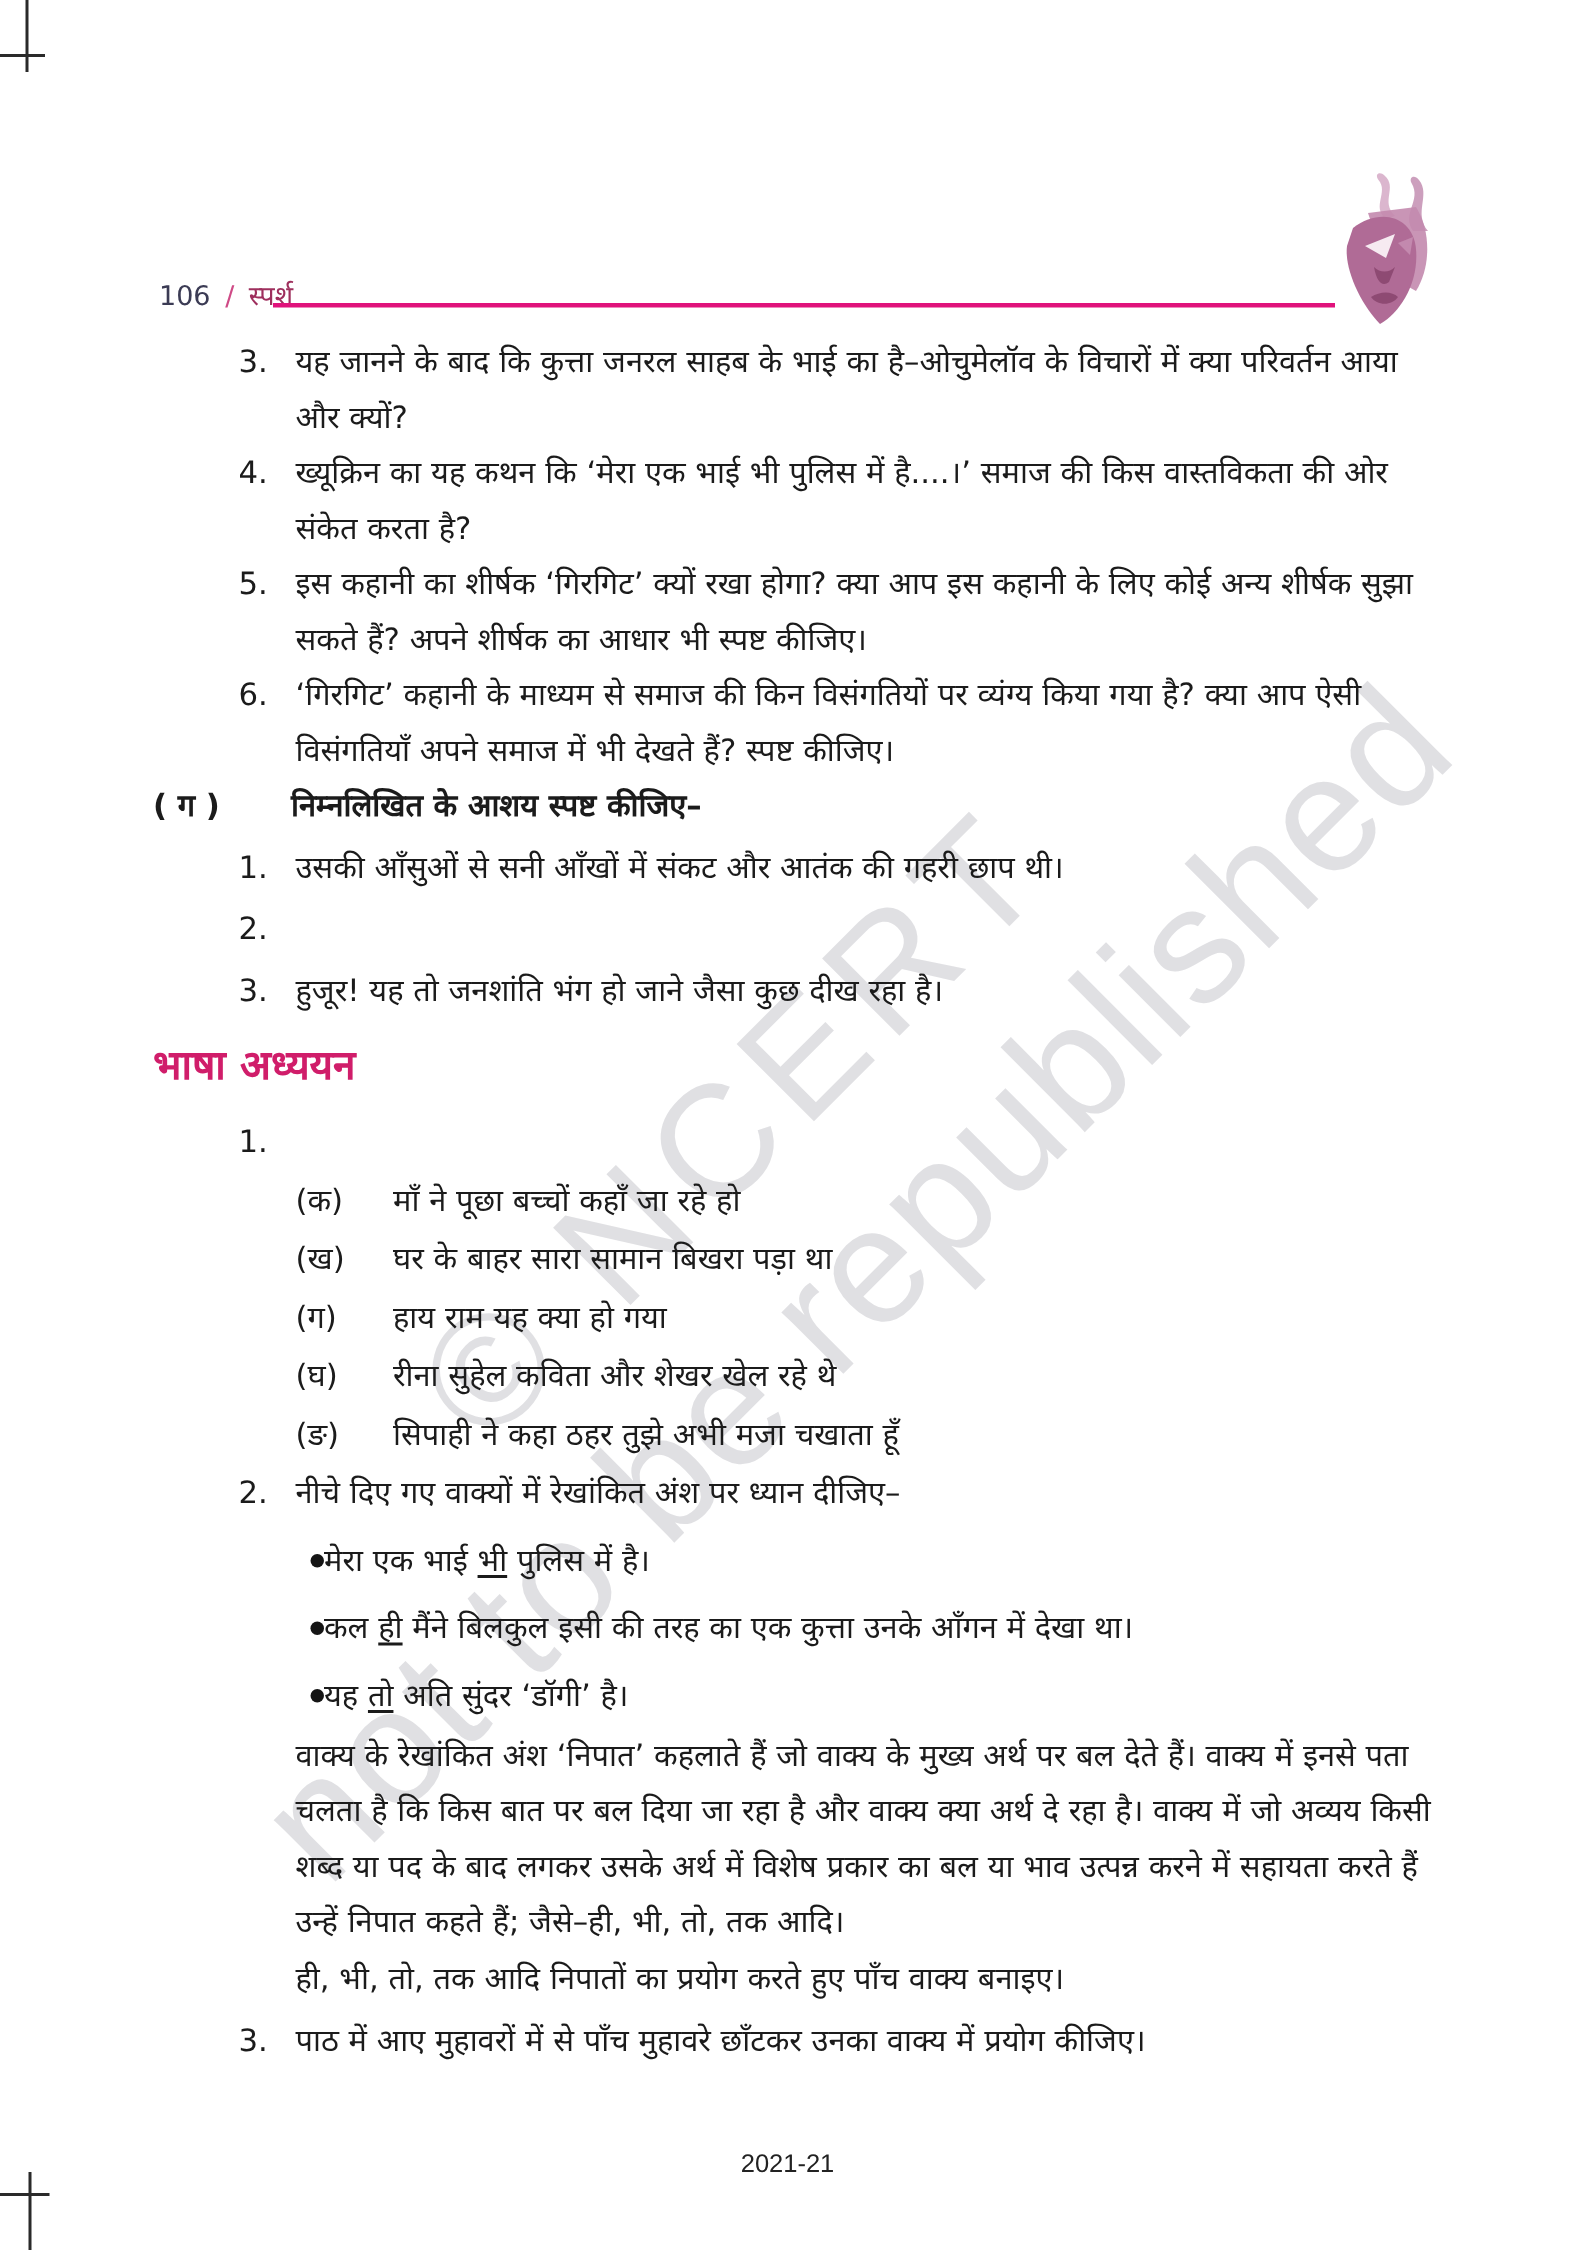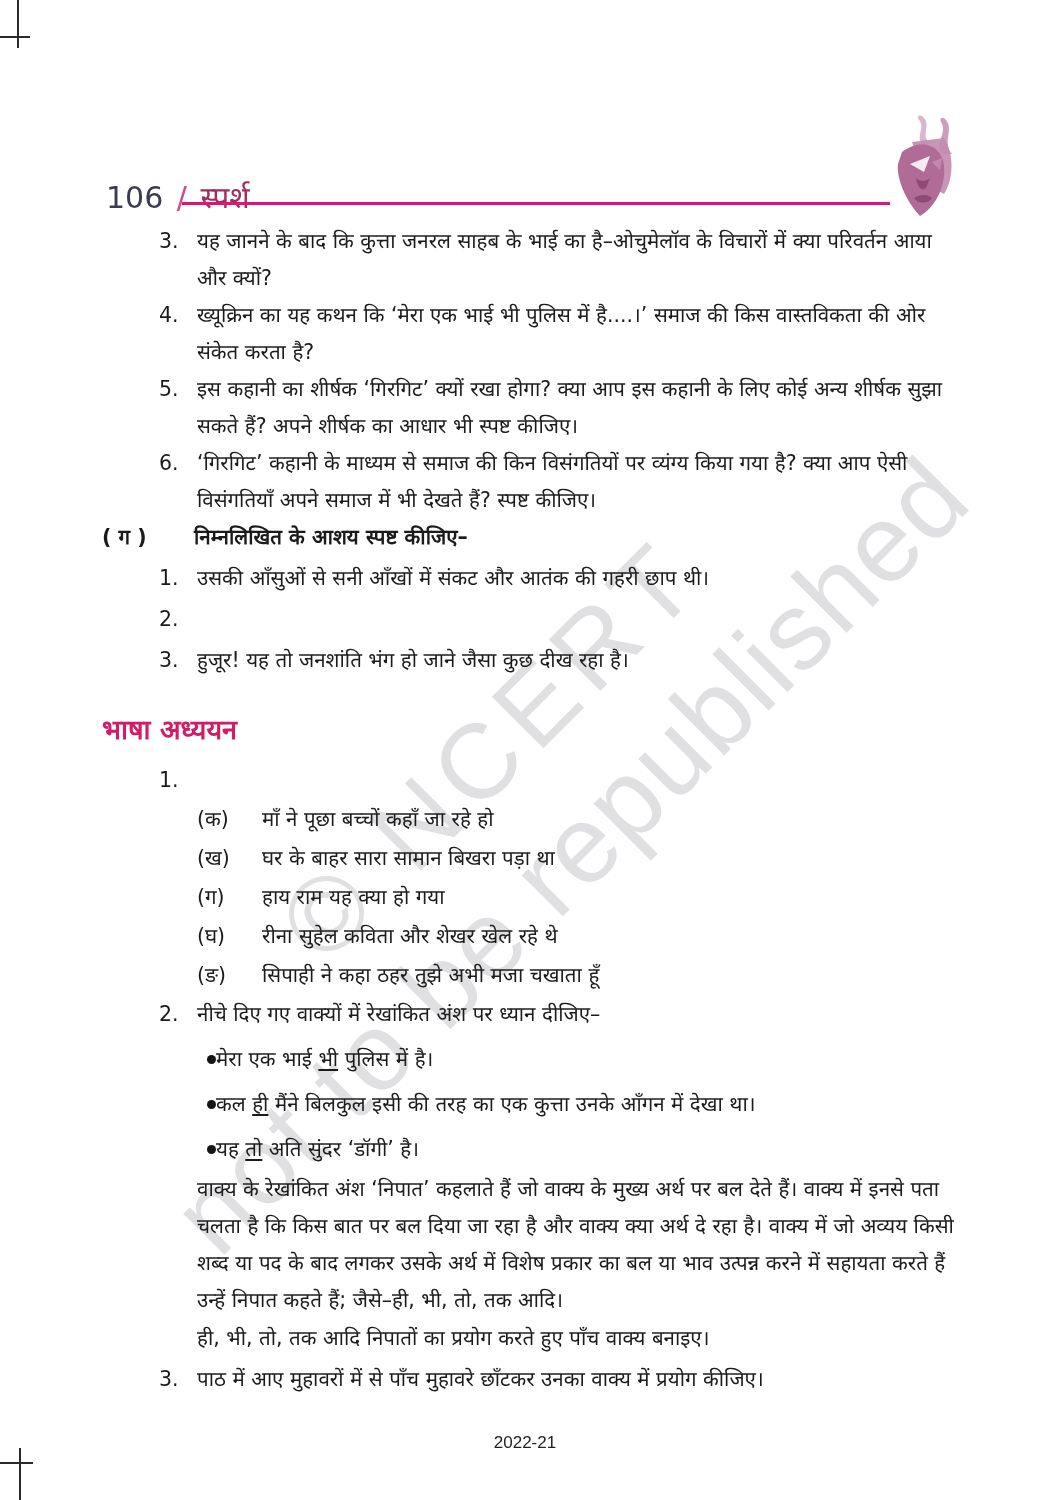--- a/index.html
+++ b/index.html
@@ -23,39 +23,39 @@
     position:absolute;z-index:0;white-space:nowrap;
     transform:translate(-50%,-50%) rotate(-45deg);
     font-family:"Liberation Sans",sans-serif;
     color:rgba(173,173,181,0.38);
     font-weight:400;
   }
   .wm1{left:490px;top:750px;font-size:106px;letter-spacing:10px;}
   .wm2{left:570px;top:855px;font-size:110px;letter-spacing:2px;}
 
   
-  .page-header{position:absolute;left:106px;top:184px;z-index:1;font-size:30px;line-height:28px;}
+  .page-header{position:absolute;left:106px;top:184px;z-index:1;font-size:18px;line-height:28px;}
   .pageno{color:#3b3b54;}
   .hdr-sep{color:#cf4a86;padding:0 4px;}
   .booktitle{color:#9e2f5d;}
   .header-rule{position:absolute;left:182px;top:202px;width:708px;height:3px;background:#e0127b;z-index:1;}
   .logo{position:absolute;left:886px;top:112px;z-index:2;}
 
   
   .content{position:absolute;left:100px;top:223px;width:862px;z-index:1;
            font-size:20.5px;line-height:37px;}
   .row{display:flex;align-items:flex-start;}
   .num{flex:0 0 97px;padding-left:59px;box-sizing:border-box;}
   .txt{margin:0;flex:1;}
   .bold{font-weight:700;}
 
   .ga-h .num{flex:0 0 94px;padding-left:2px;font-weight:700;}
   .ga-item{margin-top:4px;}
 
-  .bhasha-heading{margin:30px 0 11px;padding-left:2px;
+  .bhasha-heading{margin:11px 0 11px;padding-left:2px;
     font-size:27px;line-height:42px;font-weight:700;color:#d01d6a;}
 
   .opt{margin-top:2px;}
   .opt .num{flex:0 0 162px;padding-left:97px;}
 
   .bullet{margin-top:8px;}
   .bullet-dot{flex:0 0 9px;width:9px;height:9px;border-radius:50%;background:#151515;
     margin:14px 0 0 107px;}
   .bullet .txt{}
 
@@ -187,16 +187,16 @@
     <p class="txt task">ही, भी, तो, तक आदि निपातों का प्रयोग करते हुए पाँच वाक्य बनाइए।</p>
 
     <div class="row q q3row">
       <span class="num">3.</span>
       <p class="txt">पाठ में आए मुहावरों में से पाँच मुहावरे छाँटकर उनका वाक्य में प्रयोग कीजिए।</p>
     </div>
 
   </main>
 
   <footer class="page-footer">
-    <span>2022-21</span>
+    <span>2021-21</span>
   </footer>
 
 </div>
 
 </body></html>

